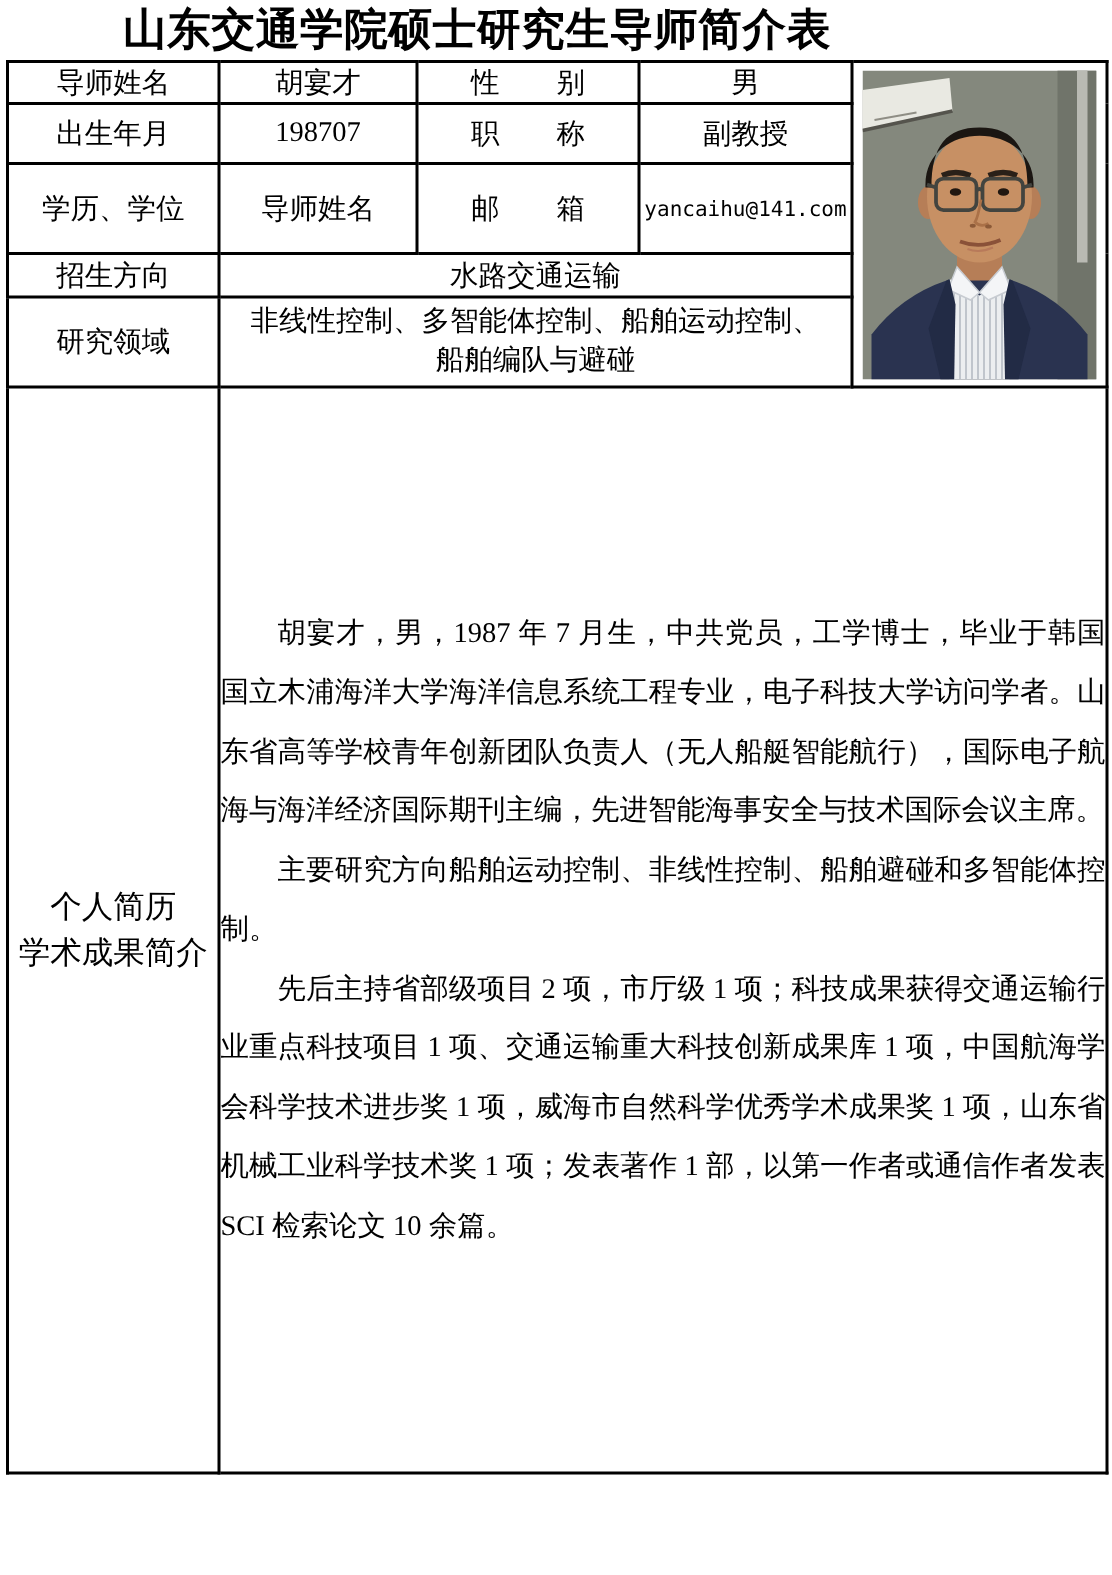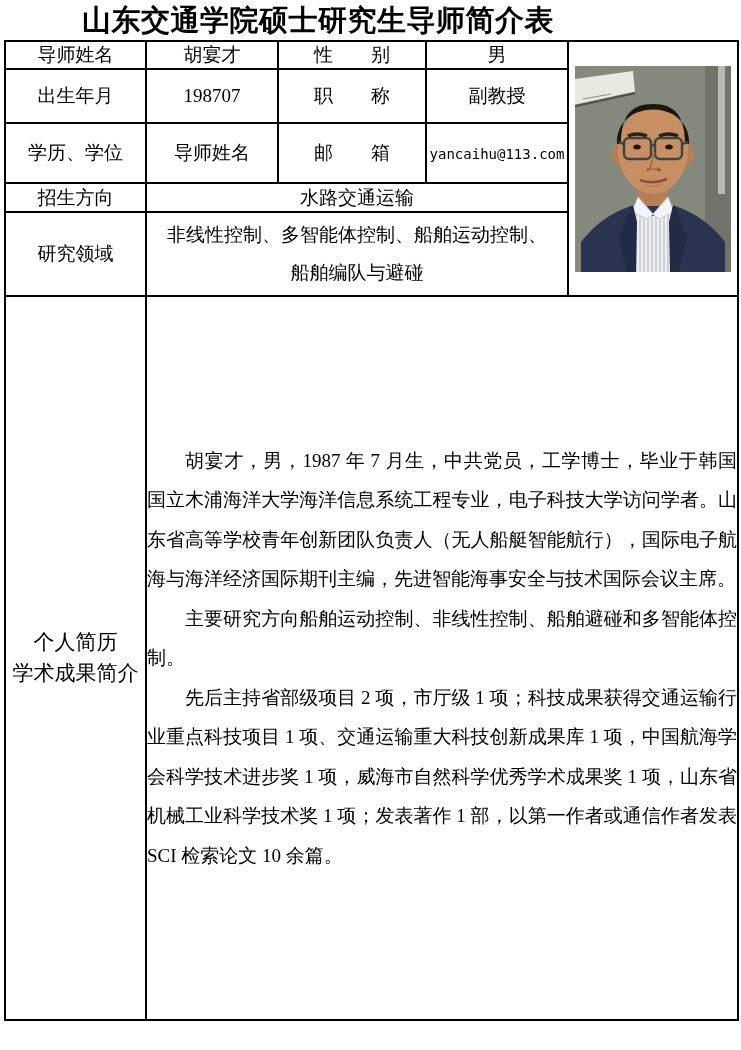--- a/index.html
+++ b/index.html
@@ -20,21 +20,21 @@
   table.profile td{
     border:2px solid #000;text-align:center;vertical-align:middle;
     font-size:19px;padding:0;overflow:hidden;
   }
   td.photo-cell{padding:0;vertical-align:middle;}
   .photo-wrap{display:flex;justify-content:center;align-items:center;}
   .email-value{
     font-family:"DejaVu Sans Mono","Liberation Mono",monospace;
     font-size:14px;white-space:nowrap;letter-spacing:0;
   }
-  .research-value{display:block;padding:3px 17px;line-height:38px;}
+  .research-value{display:block;padding:3px 17px;line-height:26px;}
   td.bio-cell{
     vertical-align:top;text-align:justify;padding:3px 5px 0 5px;
   }
   td.bio-cell p{
     margin:0;text-indent:2em;line-height:39.5px;font-size:19px;
     text-align:justify;
   }
   .bio-label div{line-height:31px;font-size:21px;}
 </style>
 </head>
@@ -119,31 +119,31 @@
 
           <path d="M63,131 L57,146 L72,153 L78,148 Z" fill="#f4f5f7" stroke="#c8ccd2" stroke-width="1"></path>
           <path d="M93,131 L99,146 L84,153 L78,148 Z" fill="#f4f5f7" stroke="#c8ccd2" stroke-width="1"></path>
 
           <path d="M56,140 L44,172 L52,206 L61,206 L62,156 L58,139 Z" fill="#222b45"></path>
           <path d="M100,140 L112,172 L104,206 L95,206 L94,156 L98,139 Z" fill="#222b45"></path>
         </svg>
       </div>
     </td>
   </tr>
-  <tr style="height:54px">
+  <tr style="height:40px">
     <td><span>出生年月</span></td>
     <td><span>198707</span></td>
     <td><span>职　　称</span></td>
     <td><span>副教授</span></td>
   </tr>
   <tr style="height:60px">
     <td><span>学历、学位</span></td>
     <td><span>导师姓名</span></td>
     <td><span>邮　　箱</span></td>
-    <td><span class="email-value">yancaihu@113.com</span></td>
+    <td><span class="email-value">yancaihu@141.com</span></td>
   </tr>
   <tr style="height:29px">
     <td><span>招生方向</span></td>
     <td colspan="3"><span>水路交通运输</span></td>
   </tr>
   <tr style="height:59px">
     <td><span>研究领域</span></td>
     <td colspan="3">
           <span class="research-value">非线性控制、多智能体控制、船舶运动控制、船舶编队与避碰</span>
         </td>

